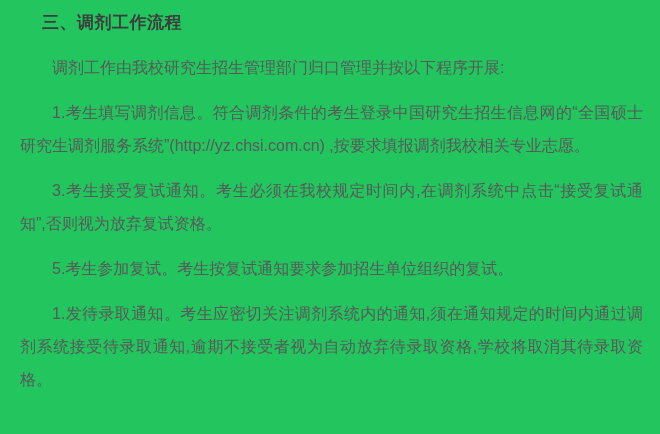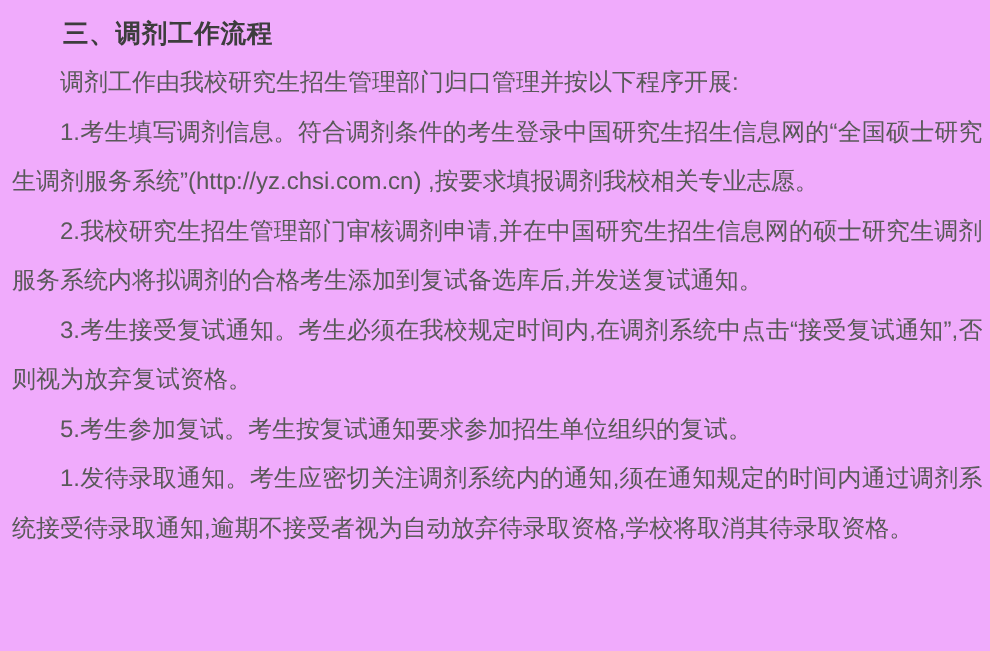--- a/index.html
+++ b/index.html
@@ -4,49 +4,48 @@
   <style>
     html, body {
       margin: 0;
       padding: 0;
       background: #ffffff;
     }
     .page {
       width: 660px;
       height: 434px;
       box-sizing: border-box;
-      background: #f0abfc;
+      background: #22c55e;
       padding: 6px 5px 0 8px;
       overflow: hidden;
       font-family: "Liberation Sans", "DejaVu Sans", sans-serif;
     }
     .doc-title {
       margin: 0;
       font-size: 17px;
       font-weight: bold;
       color: #3d3d3d;
       line-height: 33px;
       text-indent: 2em;
       letter-spacing: 0.5px;
     }
     .doc-para {
-      margin: 0;
+      margin: 12px;
       font-size: 16px;
       color: #595959;
       line-height: 33px;
       text-indent: 2em;
       text-align: justify;
       text-justify: inter-ideograph;
       word-break: break-all;
     }
   </style>
 </head>
 <body>
 
 <div class="page">
   <h3 class="doc-title">三、调剂工作流程</h3>
   <p class="doc-para">调剂工作由我校研究生招生管理部门归口管理并按以下程序开展:</p>
   <p class="doc-para">1.考生填写调剂信息。符合调剂条件的考生登录中国研究生招生信息网的“全国硕士研究生调剂服务系统”(http://yz.chsi.com.cn) ,按要求填报调剂我校相关专业志愿。</p>
-  <p class="doc-para">2.我校研究生招生管理部门审核调剂申请,并在中国研究生招生信息网的硕士研究生调剂服务系统内将拟调剂的合格考生添加到复试备选库后,并发送复试通知。</p>
   <p class="doc-para">3.考生接受复试通知。考生必须在我校规定时间内,在调剂系统中点击“接受复试通知”,否则视为放弃复试资格。</p>
   <p class="doc-para">5.考生参加复试。考生按复试通知要求参加招生单位组织的复试。</p>
   <p class="doc-para">1.发待录取通知。考生应密切关注调剂系统内的通知,须在通知规定的时间内通过调剂系统接受待录取通知,逾期不接受者视为自动放弃待录取资格,学校将取消其待录取资格。</p>
 </div>
 
 </body></html>

